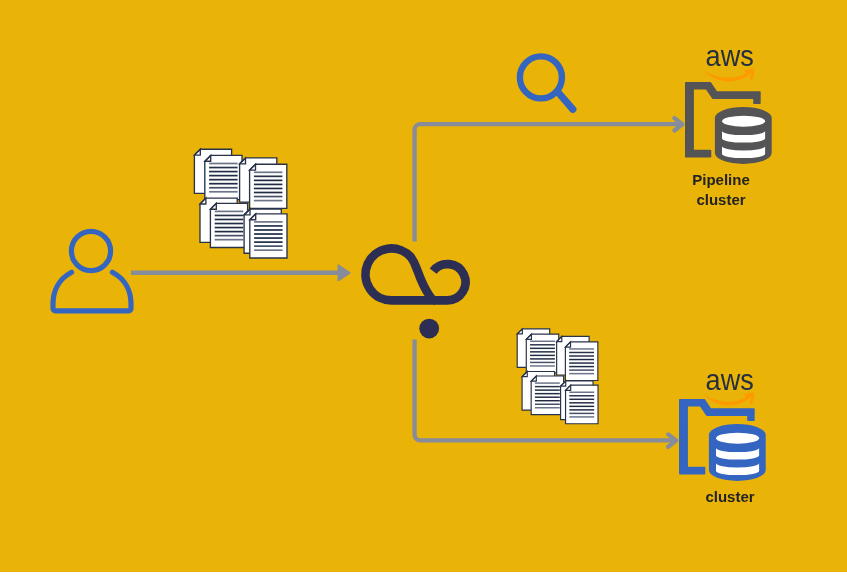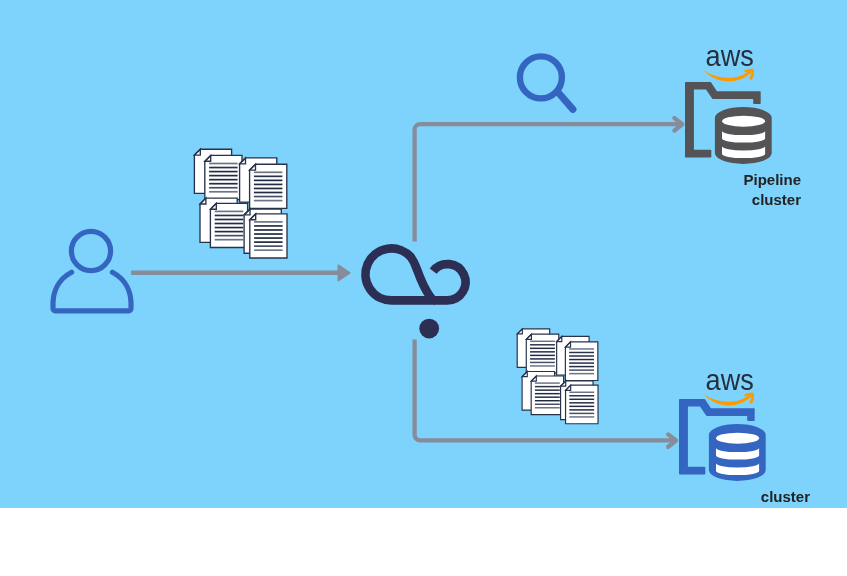--- a/index.html
+++ b/index.html
@@ -1,25 +1,25 @@
 <!DOCTYPE html>
 <html><head>
 <meta charset="utf-8">
 <title>Architecture Diagram</title>
 <style>
   html, body { margin:0; padding:0; background:#ffffff; }
   body {
     width:847px; height:576px; overflow:hidden;
     font-family:"Liberation Sans", sans-serif;
   }
-  #canvas { position:relative; width:847px; height:508px; background:#7dd3fc; }
+  #canvas { position:relative; width:847px; height:572px; background:#eab308; }
   .caption, .node { will-change:transform; transform:translateZ(0); }
   .node { position:absolute; }
   .caption {
-    position:absolute; text-align:right;
+    position:absolute; text-align:center;
     font-family:"Liberation Sans", sans-serif;
     font-weight:bold; color:#232323;
     line-height:20.3px; font-size:15px; white-space:nowrap;
   }
 </style>
 </head>
 <body>
 
 <div id="canvas">
 

